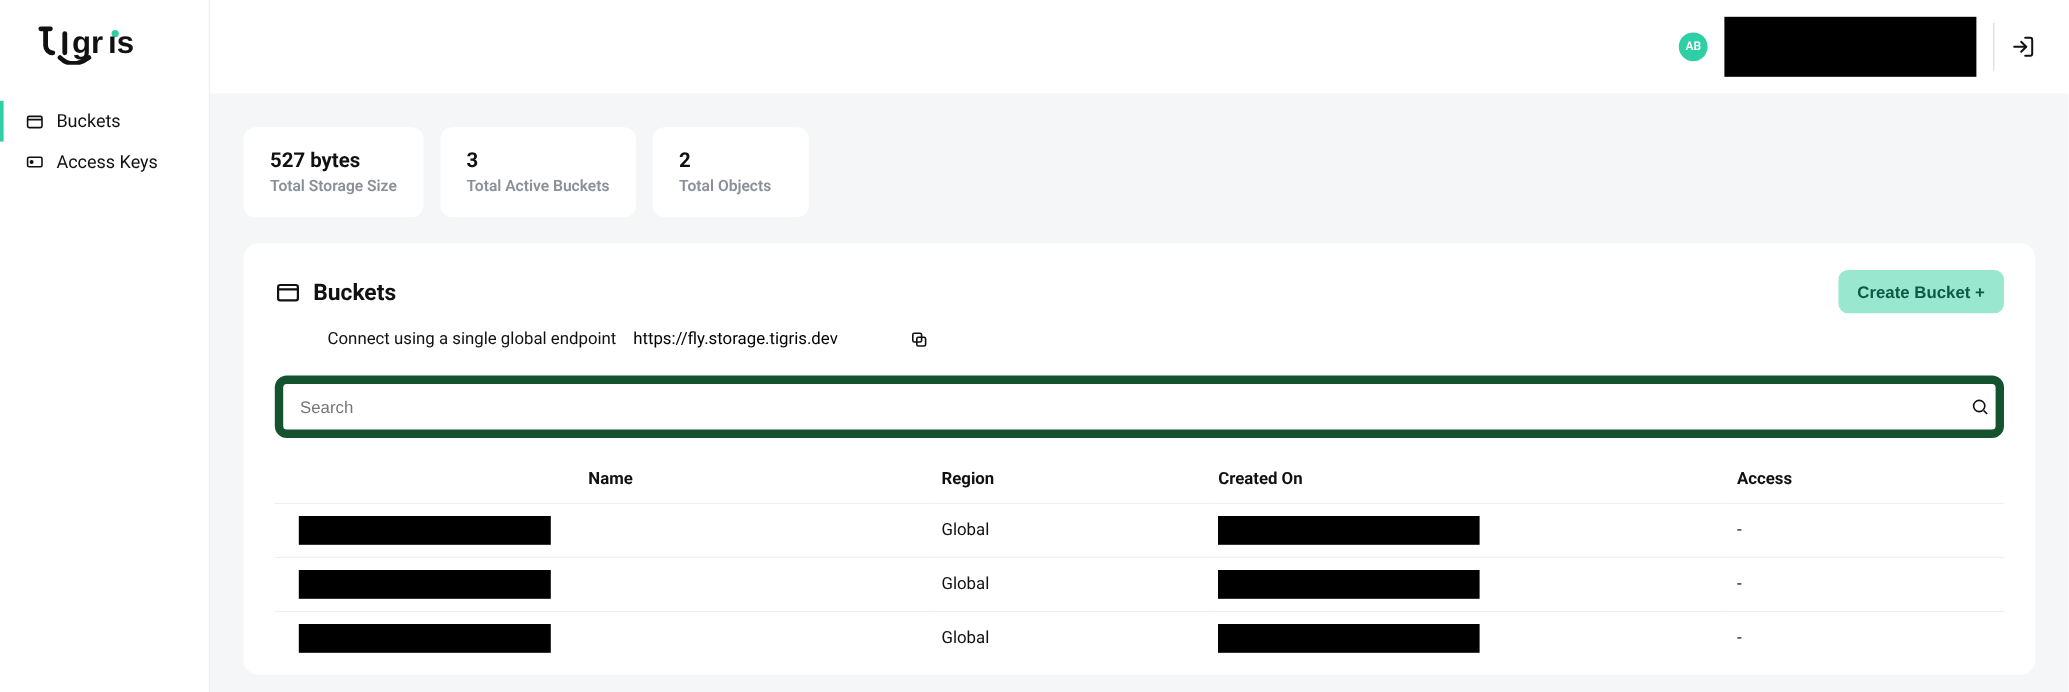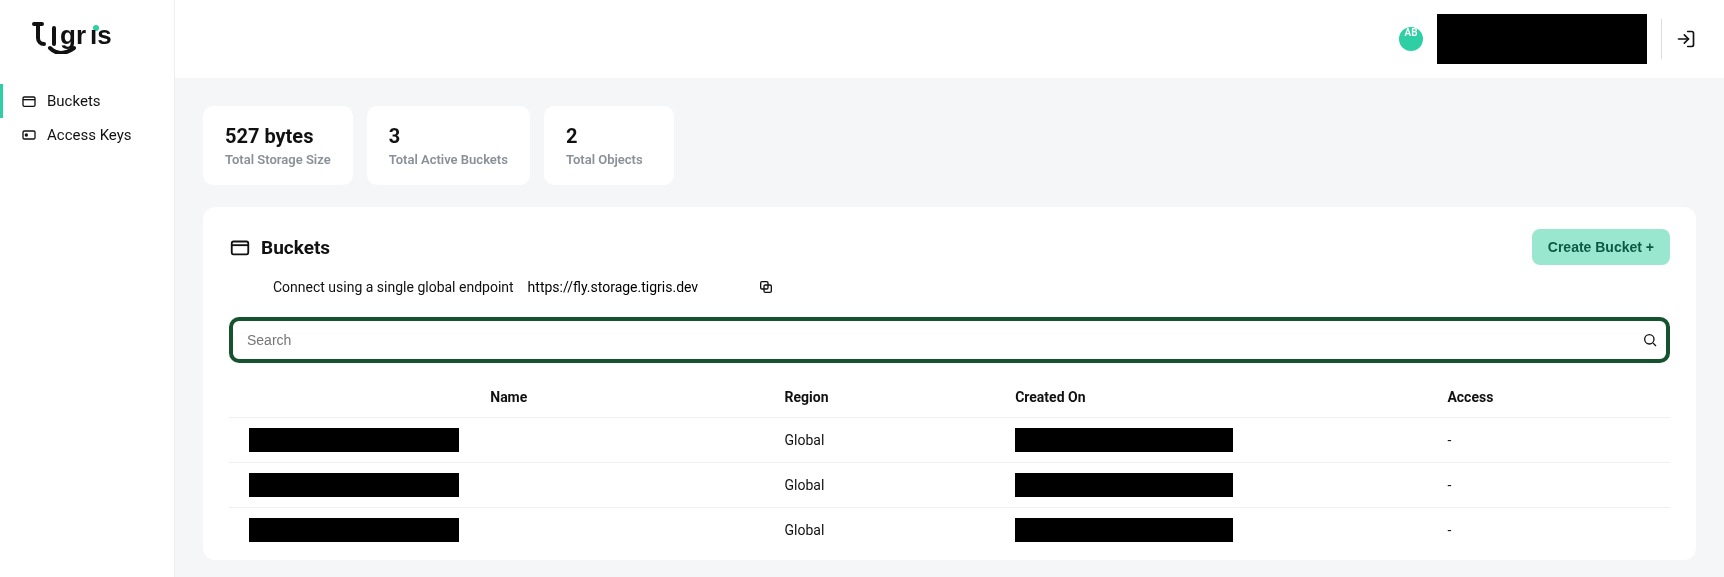--- a/index.html
+++ b/index.html
@@ -55,20 +55,21 @@
     background: #fff;
   }
   .avatar {
     width: 24px; height: 24px;
     border-radius: 50%;
     background: #2ecfa4;
     color: #fff;
     font-size: 10px;
     font-weight: 600;
     display: flex;
+    align-items: center;
     justify-content: center;
   }
   .redacted {
     background: #000;
   }
   .user-block {
     width: 210px; height: 50px;
   }
   .vsep {
     width: 1px; height: 40px; background: #ddd;
@@ -86,21 +87,21 @@
     gap: 14px;
     margin-bottom: 22px;
   }
   .stat-card {
     background: #fff;
     border-radius: 10px;
     padding: 18px 22px;
     min-width: 130px;
   }
   .stat-value {
-    font-size: 20px;
+    font-size: 17px;
     font-weight: 700;
   }
   .stat-label {
     font-size: 13px;
     color: #8a8f98;
     margin-top: 4px;
     font-weight: 600;
   }
 
   .panel {
@@ -140,21 +141,21 @@
   .endpoint-label { color: #111; margin-left: 44px; }
   .endpoint-url { color: #000000; margin-left: 4px; margin-right: 50px;}
   .copy-btn { cursor: pointer; display:flex; }
 
   .search-wrap {
     margin-top: 22px;
     position: relative;
   }
   .search-input {
     width: 100%;
-    border: 4px solid #14532d;
+    border: 7px solid #14532d;
     border-radius: 10px;
     padding: 11px 40px 11px 14px;
     font-size: 14px;
     outline: none;
   }
   .search-icon {
     position: absolute;
     right: 12px;
     top: 50%;
     transform: translateY(-50%);

